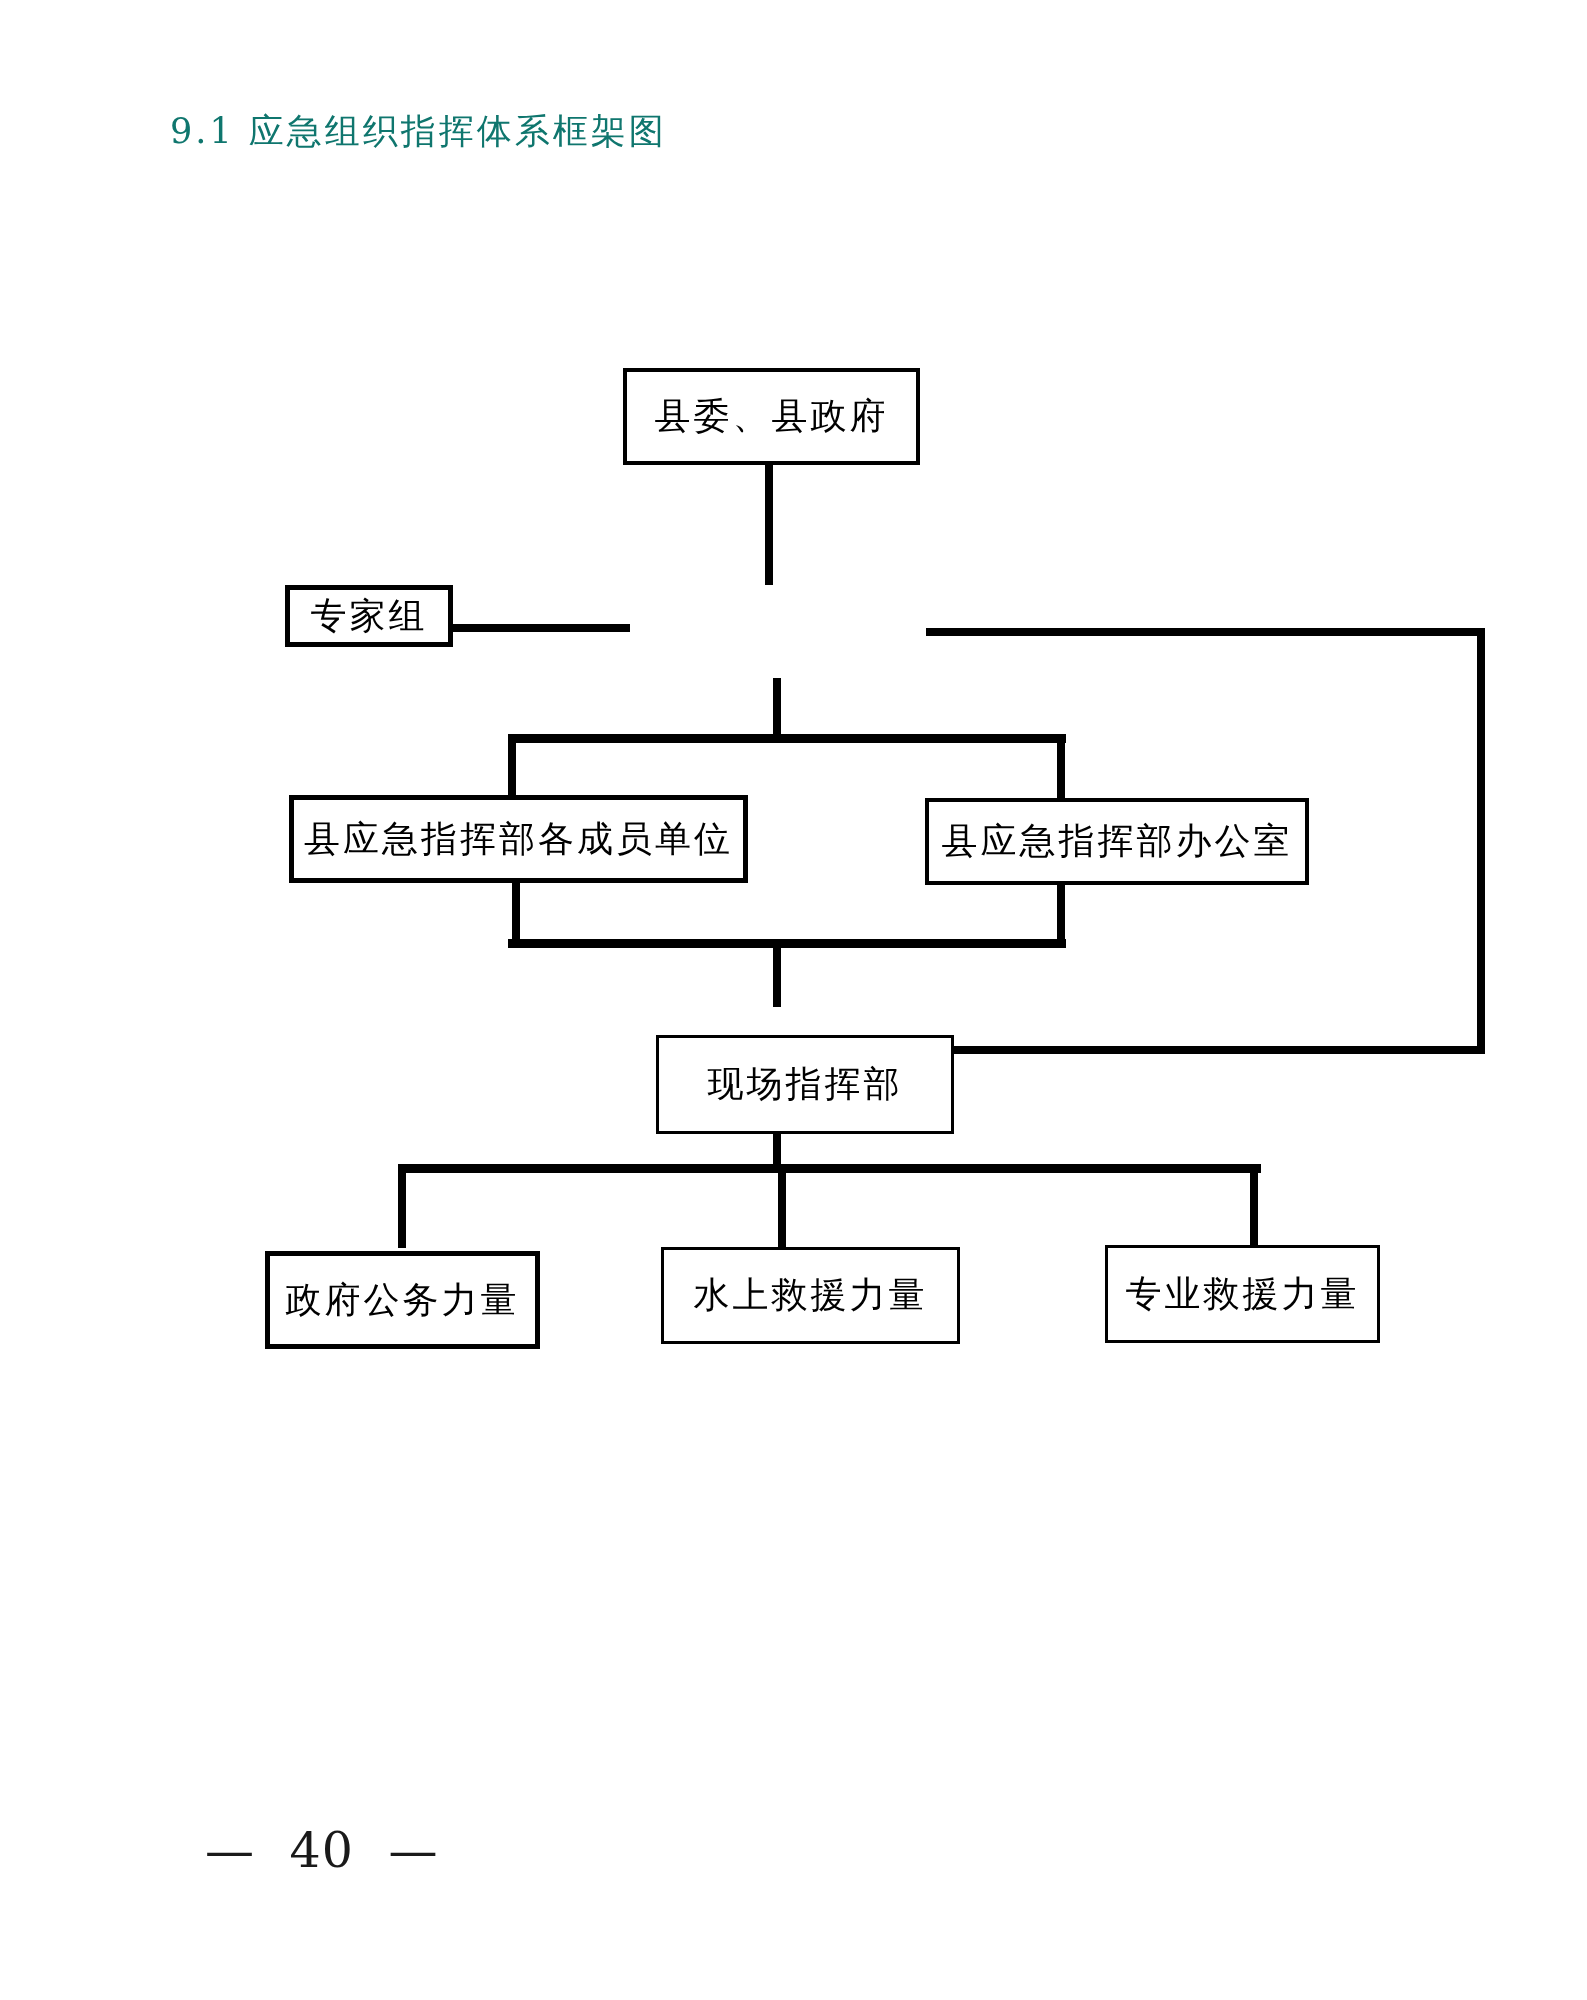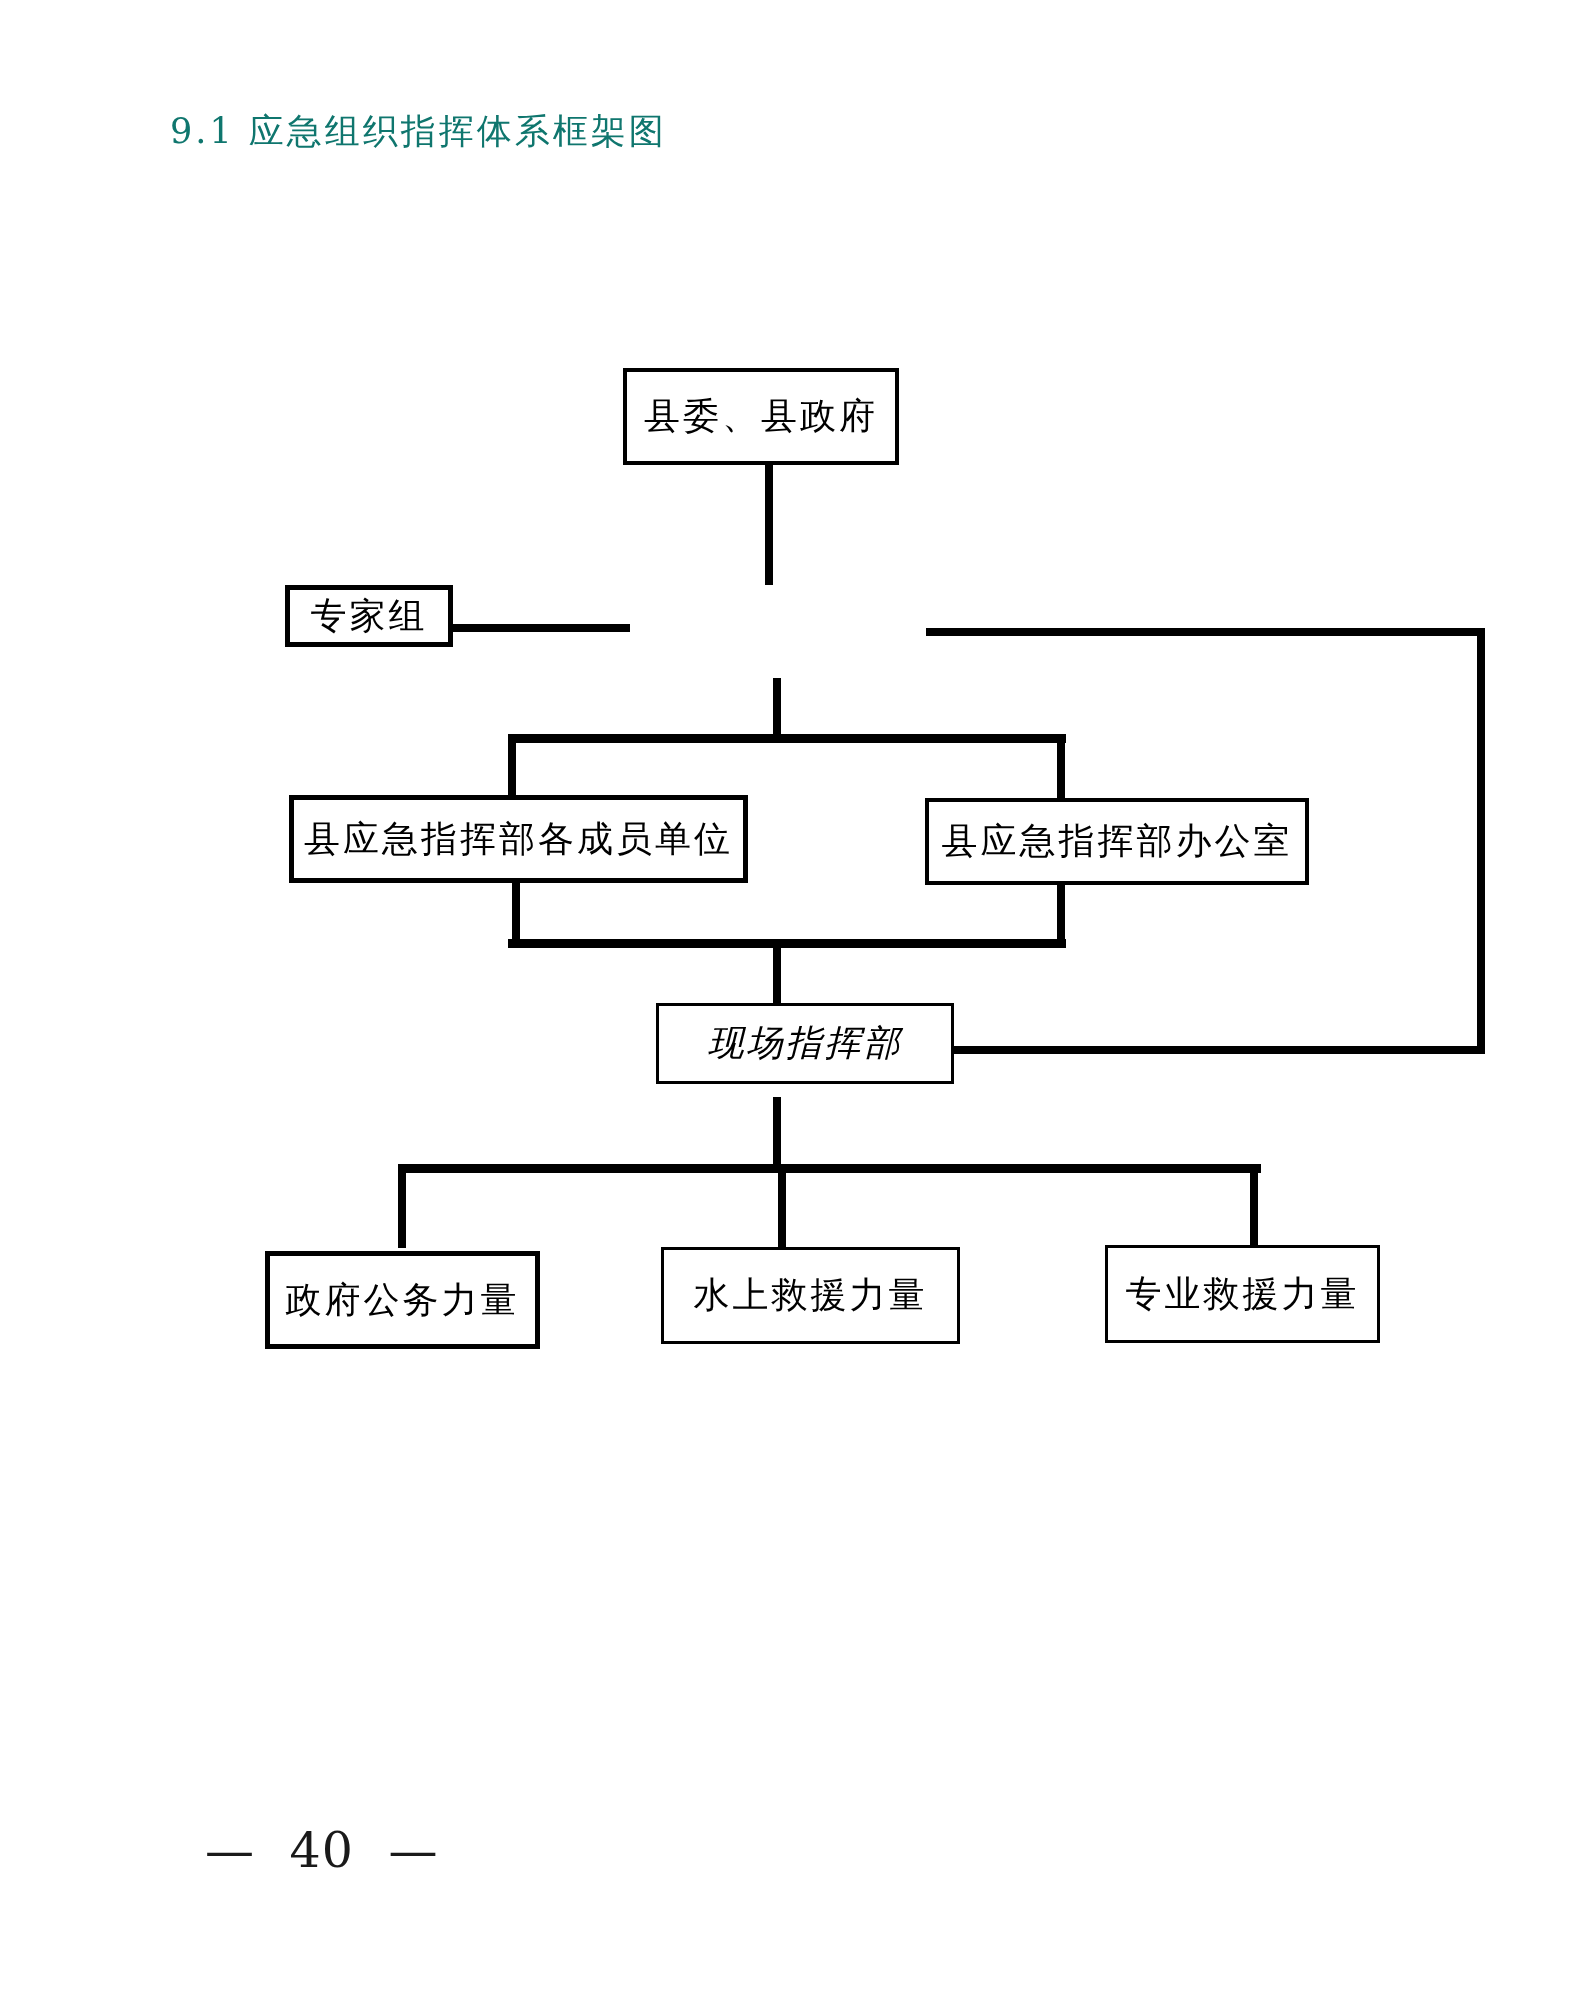--- a/index.html
+++ b/index.html
@@ -48,26 +48,26 @@
     left: 205px;
     top: 1822px;
     font-size: 49px;
     letter-spacing: 1px;
     word-spacing: 18px;
     color: #1a1a1a;
     white-space: nowrap;
   }
 
   
-  #n-county-gov      { left: 623px;  top: 368px;  width: 276px; height: 97px; }
+  #n-county-gov      { left: 623px;  top: 368px;  width: 297px; height: 97px; }
   #n-expert-group    { left: 285px;  top: 585px;  width: 168px; height: 62px;  border-width: 5px; }
   #n-county-command  { left: 627px;  top: 582px;  width: 301px; height: 98px; }
   #n-member-units    { left: 289px;  top: 795px;  width: 459px; height: 88px;  border-width: 5px; }
   #n-command-office  { left: 925px;  top: 798px;  width: 384px; height: 87px; text-align: right; }
-  #n-onsite-command  { left: 656px;  top: 1003px; width: 298px; height: 81px;  border-width: 3px; font-style: italic; }
+  #n-onsite-command  { left: 656px;  top: 1035px; width: 298px; height: 99px;  border-width: 3px; }
   #n-gov-force       { left: 265px;  top: 1245px; width: 275px; height: 98px;  border-width: 5px; margin-top: 6px; }
   #n-water-rescue    { left: 661px;  top: 1247px; width: 299px; height: 97px;  border-width: 3px; }
   #n-pro-rescue      { left: 1105px; top: 1245px; width: 275px; height: 98px;  border-width: 3px; }
 
   
   #c-gov-to-command        { left: 765px;  top: 465px;  width: 8px;   height: 120px; }
   #c-expert-to-command     { left: 450px;  top: 624px;  width: 180px; height: 8px; }
   #c-loop-top              { left: 926px;  top: 628px;  width: 558px; height: 8px; }
   #c-loop-right            { left: 1477px; top: 628px;  width: 8px;   height: 424px; }
   #c-loop-bottom           { left: 950px;  top: 1046px; width: 535px; height: 8px; }

